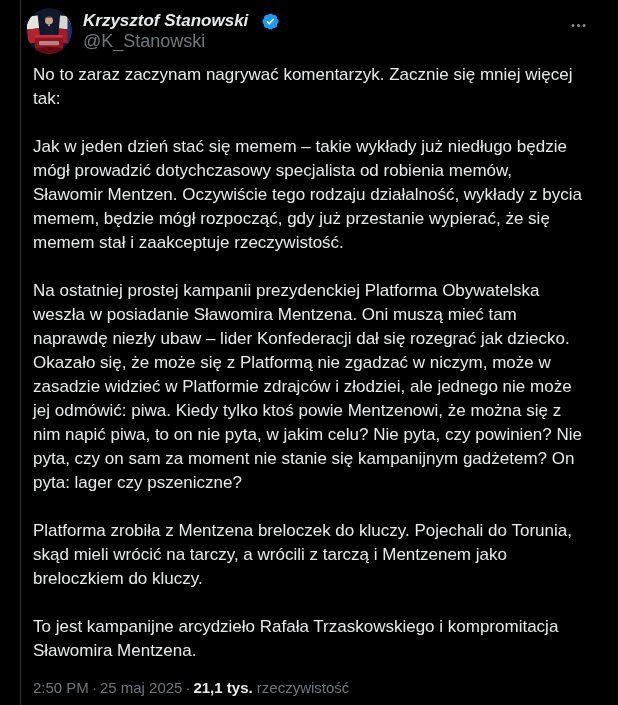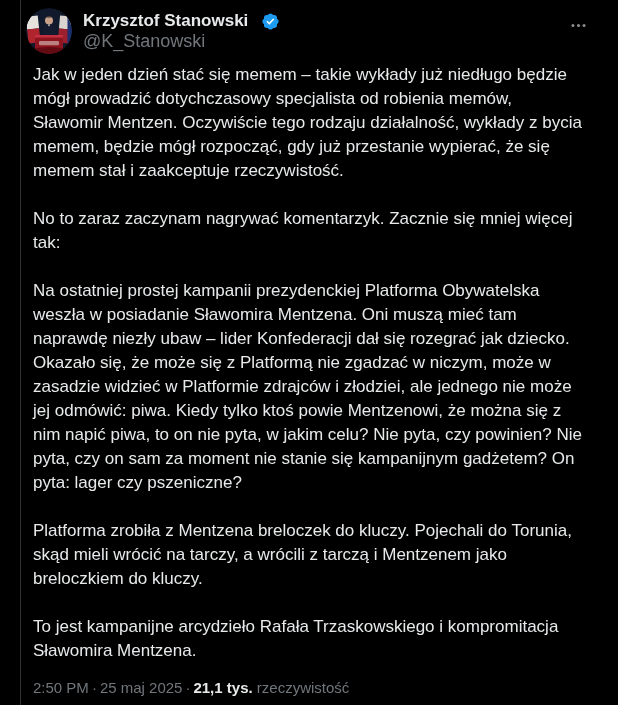--- a/index.html
+++ b/index.html
@@ -51,20 +51,21 @@
     margin-left: 11px;
     padding-top: 2px;
     display: flex;
     flex-direction: column;
     min-width: 0;
   }
   .name-row {
     display: flex;
     align-items: center;
     gap: 13px;
+    font-style: italic;
   }
   .name {
     color: #e7e9ea;
     font-size: 17px;
     font-weight: 700;
     line-height: 21px;
     white-space: nowrap;
     cursor: pointer;
   }
   .badge { display: inline-flex; margin-top: 1px; }
@@ -165,22 +166,22 @@
           <g fill="#8b8d91">
             <circle cx="5" cy="12" r="1.9"></circle>
             <circle cx="12" cy="12" r="1.9"></circle>
             <circle cx="19" cy="12" r="1.9"></circle>
           </g>
         </svg>
       </button>
     </header>
 
     <div class="body">
+      <p>No to zaraz zaczynam nagrywać komentarzyk. Zacznie się mniej więcej tak:</p>
       <p>Jak w jeden dzień stać się memem – takie wykłady już niedługo będzie mógł prowadzić dotychczasowy specjalista od robienia memów, Sławomir Mentzen. Oczywiście tego rodzaju działalność, wykłady z bycia memem, będzie mógł rozpocząć, gdy już przestanie wypierać, że się memem stał i zaakceptuje rzeczywistość.</p>
-      <p>No to zaraz zaczynam nagrywać komentarzyk. Zacznie się mniej więcej tak:</p>
       <p>Na ostatniej prostej kampanii prezydenckiej Platforma Obywatelska weszła w posiadanie Sławomira Mentzena. Oni muszą mieć tam naprawdę niezły ubaw – lider Konfederacji dał się rozegrać jak dziecko. Okazało się, że może się z Platformą nie zgadzać w niczym, może w zasadzie widzieć w Platformie zdrajców i złodziei, ale jednego nie może jej odmówić: piwa. Kiedy tylko ktoś powie Mentzenowi, że można się z nim napić piwa, to on nie pyta, w jakim celu? Nie pyta, czy powinien? Nie pyta, czy on sam za moment nie stanie się kampanijnym gadżetem? On pyta: lager czy pszeniczne?</p>
       <p>Platforma zrobiła z Mentzena breloczek do kluczy. Pojechali do Torunia, skąd mieli wrócić na tarczy, a wrócili z tarczą i Mentzenem jako breloczkiem do kluczy.</p>
       <p>To jest kampanijne arcydzieło Rafała Trzaskowskiego i kompromitacja Sławomira Mentzena.</p>
     </div>
 
     <div class="meta">
       <span>2:50 PM</span><span class="sep">·</span><span>25 maj 2025</span><span class="sep">·</span><span class="views">21,1 tys.</span>
       <span>rzeczywistość</span>
     </div>
 

